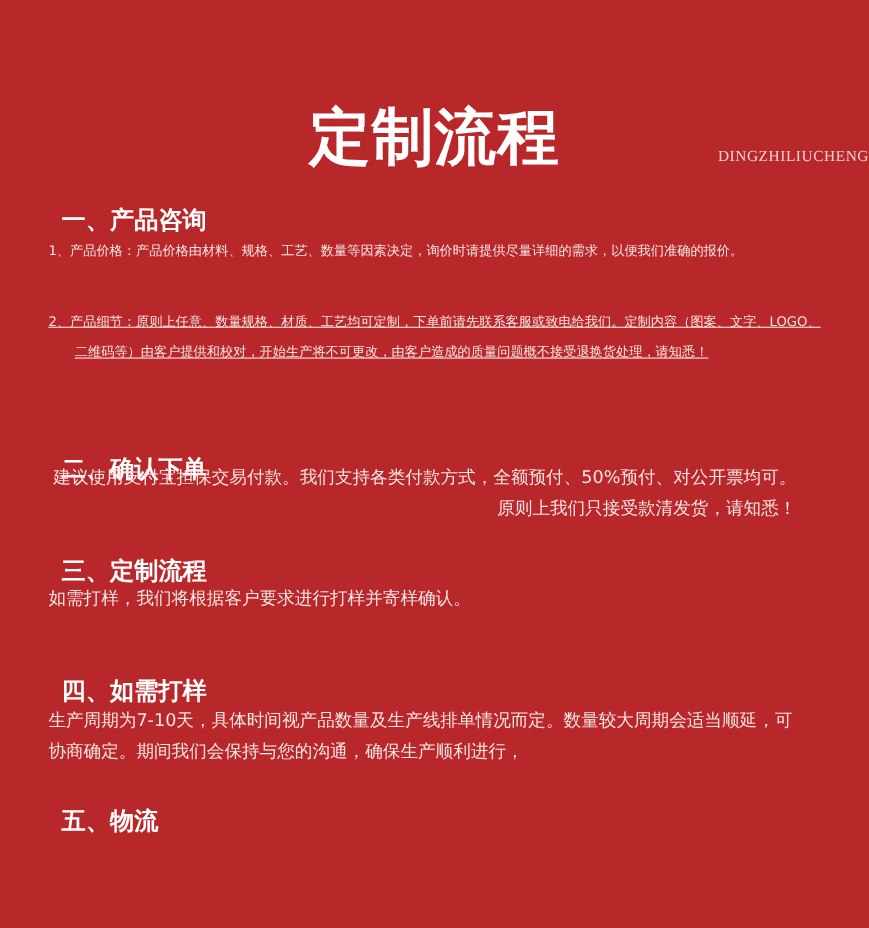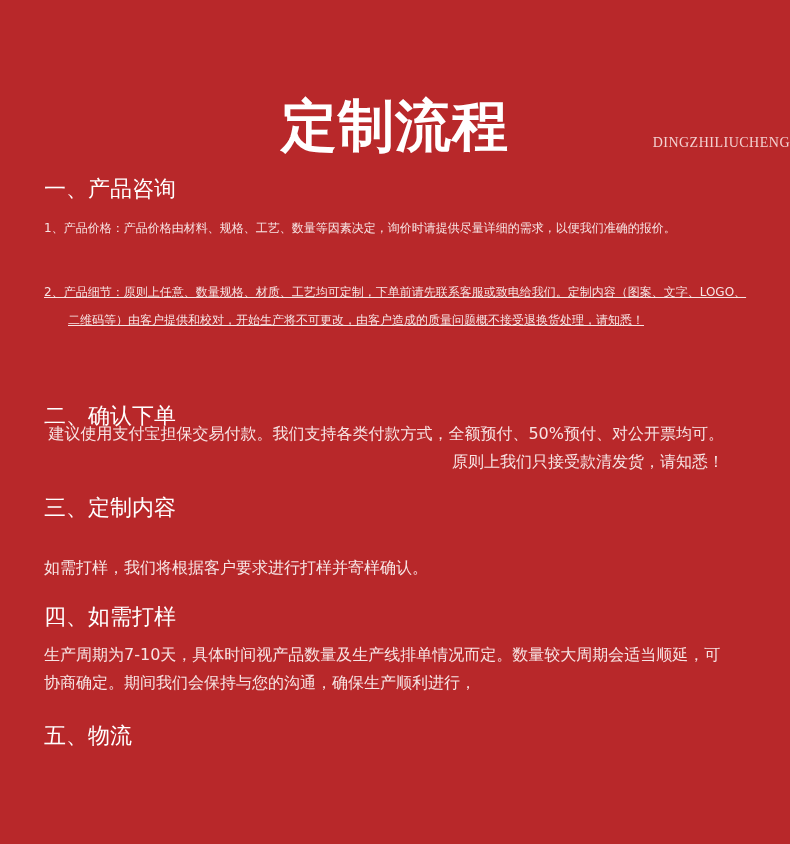--- a/index.html
+++ b/index.html
@@ -31,25 +31,25 @@
       text-align: right;
       font-family: "Liberation Serif", "DejaVu Serif", serif;
       font-size: 14px;
       line-height: 18px;
       color: #f3d2d2;
       letter-spacing: 0.5px;
     }
     .section-heading {
       position: absolute;
       left: 44px;
-      font-weight: normal;
+      font-weight: bold;
       font-size: 22px;
       line-height: 28px;
       color: #ffffff;
-      margin: 0;
+      margin: 12px;
     }
     .para {
       position: absolute;
       left: 44px;
       width: 680px;
       font-size: 16px;
       line-height: 28px;
       color: #f7e4e4;
       margin: 0;
     }
@@ -78,22 +78,22 @@
   <p class="item" style="top:214px;">1、产品价格：产品价格由材料、规格、工艺、数量等因素决定，询价时请提供尽量详细的需求，以便我们准确的报价。</p>
   <p class="item" style="top:278px;text-decoration:underline;">2、产品细节：原则上任意、数量规格、材质、工艺均可定制，下单前请先联系客服或致电给我们。定制内容（图案、文字、LOGO、二维码等）由客户提供和校对，开始生产将不可更改，由客户造成的质量问题概不接受退换货处理，请知悉！</p>
 </div>
 
 <div>
   <h2 class="section-heading" style="top:402px;">二、确认下单</h2>
   <p class="para" style="top:420px;text-align:right;">建议使用支付宝担保交易付款。我们支持各类付款方式，全额预付、50%预付、对公开票均可。原则上我们只接受款清发货，请知悉！</p>
 </div>
 
 <div>
-  <h2 class="section-heading" style="top:494px;">三、定制内容</h2>
-  <p class="para" style="top:554px;font-family:Liberation Serif, serif;">如需打样，我们将根据客户要求进行打样并寄样确认。</p>
+  <h2 class="section-heading" style="top:494px;">三、定制流程</h2>
+  <p class="para" style="top:531px;font-family:Liberation Serif, serif;">如需打样，我们将根据客户要求进行打样并寄样确认。</p>
 </div>
 
 <div>
   <h2 class="section-heading" style="top:603px;">四、如需打样</h2>
   <p class="para" style="top:641px;">生产周期为7-10天，具体时间视产品数量及生产线排单情况而定。数量较大周期会适当顺延，可协商确定。期间我们会保持与您的沟通，确保生产顺利进行，</p>
 </div>
 
 <div>
   <h2 class="section-heading" style="top:722px;">五、物流</h2>
 </div>

